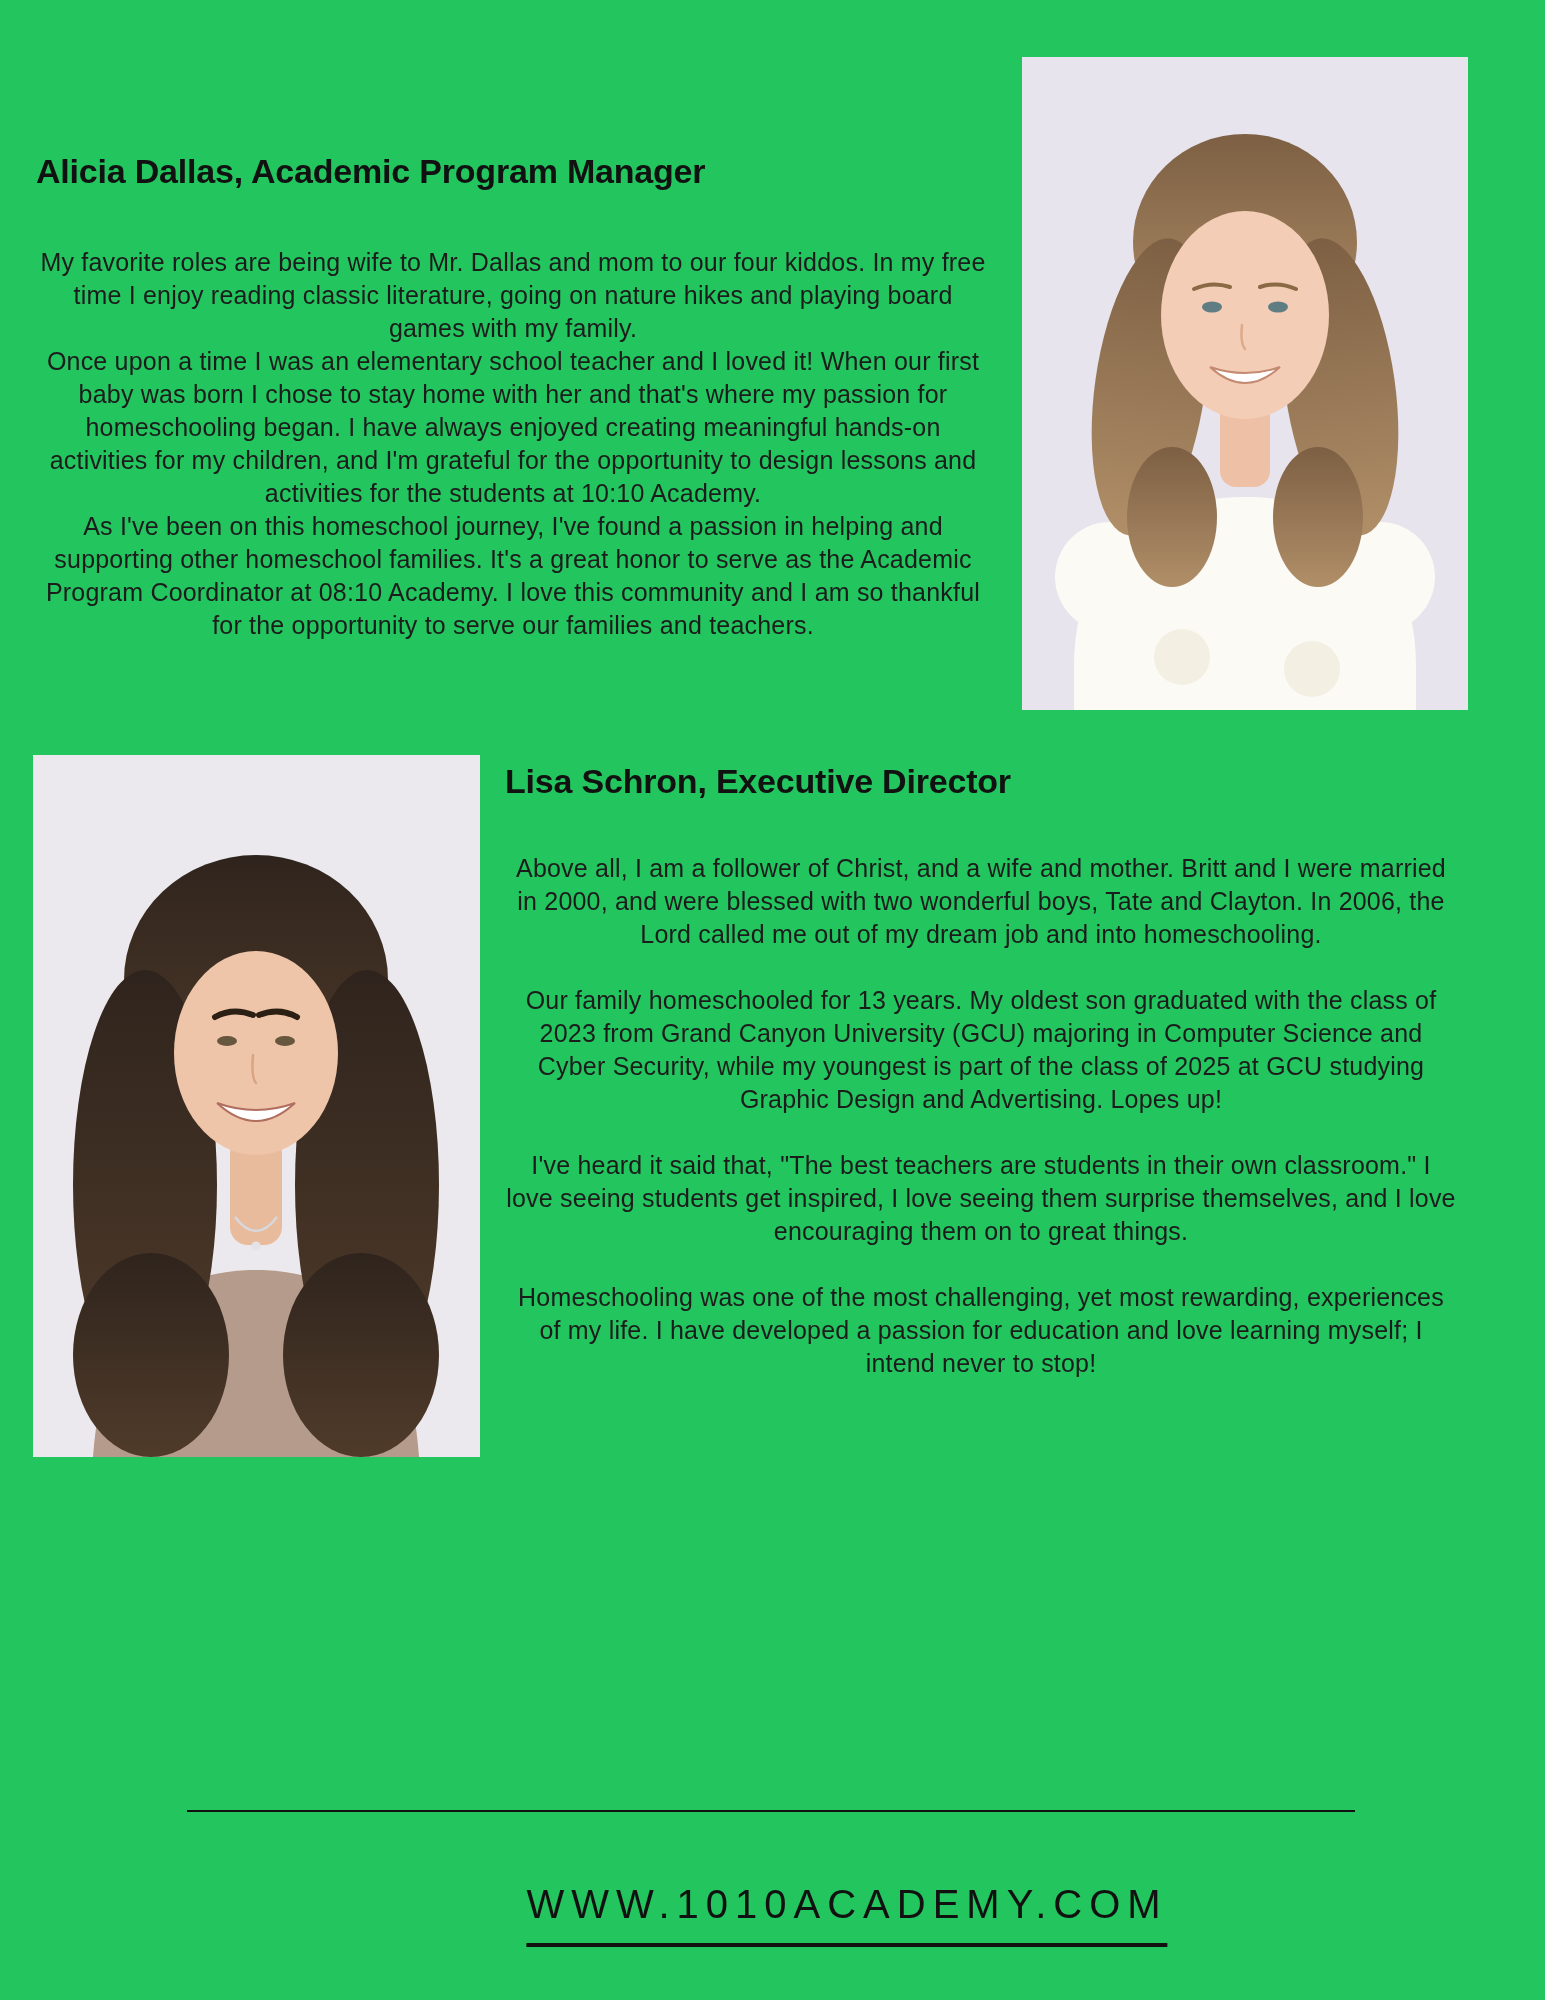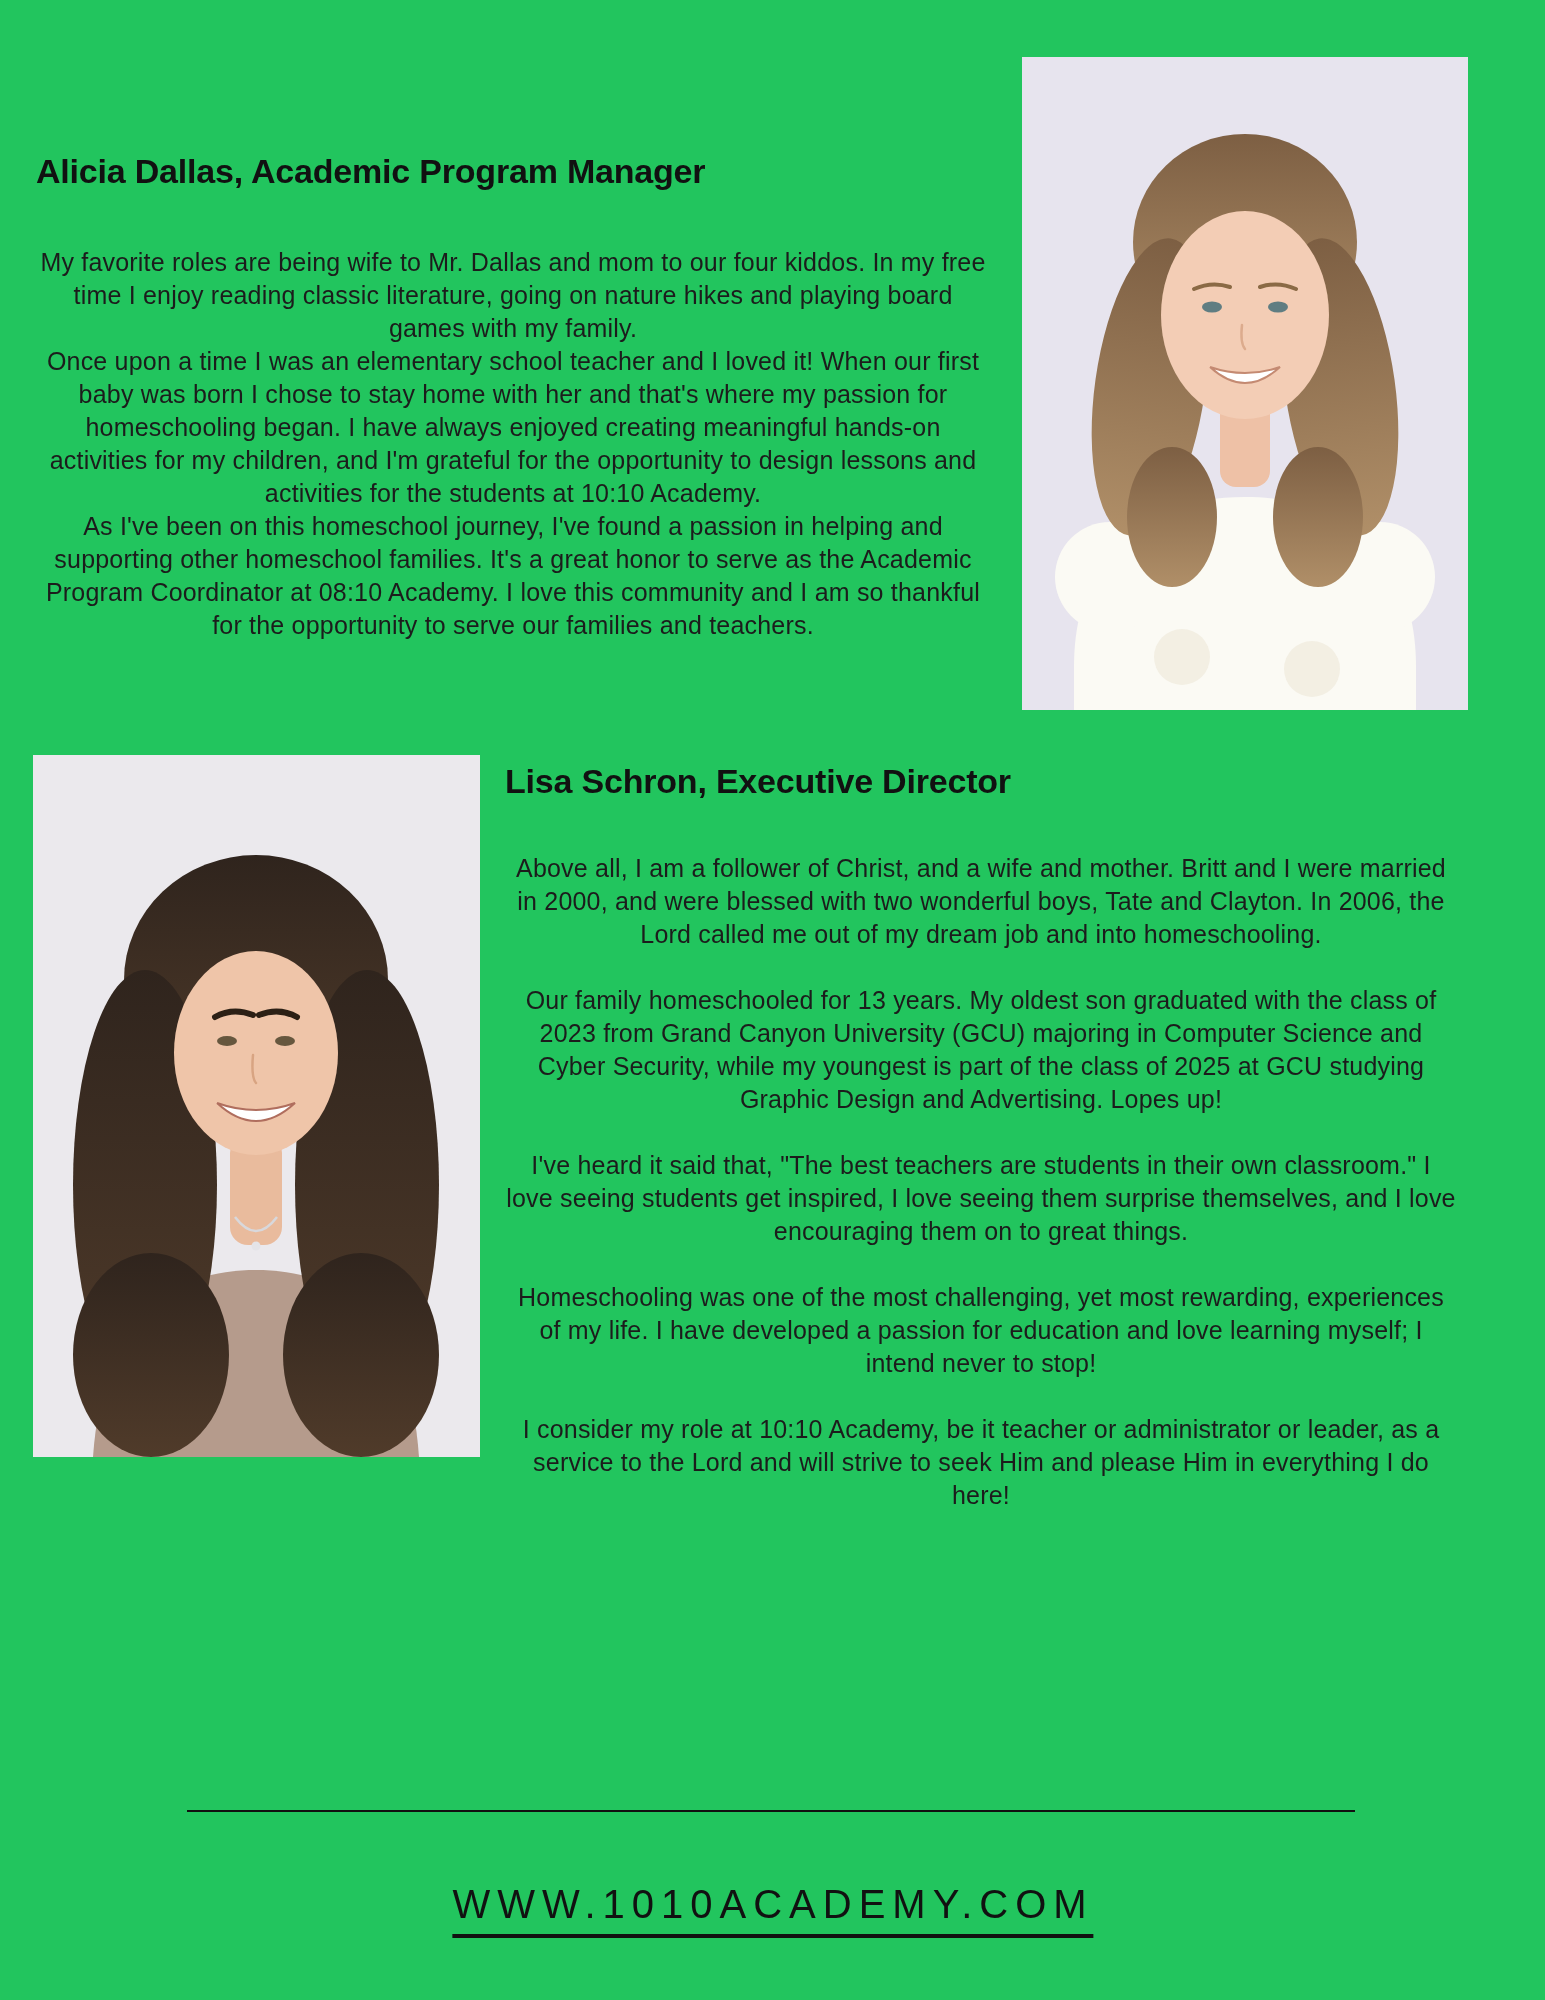--- a/index.html
+++ b/index.html
@@ -39,29 +39,29 @@
   .alicia-photo{left:1022px;top:57px;width:446px;height:653px;}
   .lisa-photo{left:33px;top:755px;width:447px;height:702px;}
   .footer-rule{
     position:absolute;
     left:187px;top:1810px;
     width:1168px;height:2px;
     background:#111111;
   }
   .footer-link{
     position:absolute;
-    left:773px;top:1882px;
+    left:847px;top:1882px;
     transform:translateX(-50%);
     font-size:40px;
     letter-spacing:7px;
     font-weight:400;
     color:#111111;
     text-decoration:none;
     border-bottom:4px solid #111111;
-    padding-bottom:7px;
+    padding-bottom:16px;
     white-space:nowrap;
   }
 </style>
 </head>
 <body>
 
 <div class="page">
 
   <section>
     <h1 class="heading alicia-heading">Alicia Dallas, Academic Program Manager</h1>
@@ -141,21 +141,20 @@
       </svg>
     </figure>
 
     <h1 class="heading lisa-heading">Lisa Schron, Executive Director</h1>
 
     <div class="bio lisa-bio">
       <p>Above all, I am a follower of Christ, and a wife and mother. Britt and I were married in 2000, and were blessed with two wonderful boys, Tate and Clayton. In 2006, the Lord called me out of my dream job and into homeschooling.</p>
       <p>Our family homeschooled for 13 years. My oldest son graduated with the class of 2023 from Grand Canyon University (GCU) majoring in Computer Science and Cyber Security, while my youngest is part of the class of 2025 at GCU studying Graphic Design and Advertising. Lopes up!</p>
       <p>I've heard it said that, "The best teachers are students in their own classroom." I love seeing students get inspired, I love seeing them surprise themselves, and I love encouraging them on to great things.</p>
       <p>Homeschooling was one of the most challenging, yet most rewarding, experiences of my life. I have developed a passion for education and love learning myself; I intend never to stop!</p>
-      <p>I consider my role at 10:10 Academy, be it teacher or administrator or leader, as a service to the Lord and will strive to seek Him and please Him in everything I do here!</p>
     </div>
   </section>
 
   <footer>
     <div class="footer-rule"></div>
     <a class="footer-link" href="#">WWW.1010ACADEMY.COM</a>
   </footer>
 
 </div>
 

